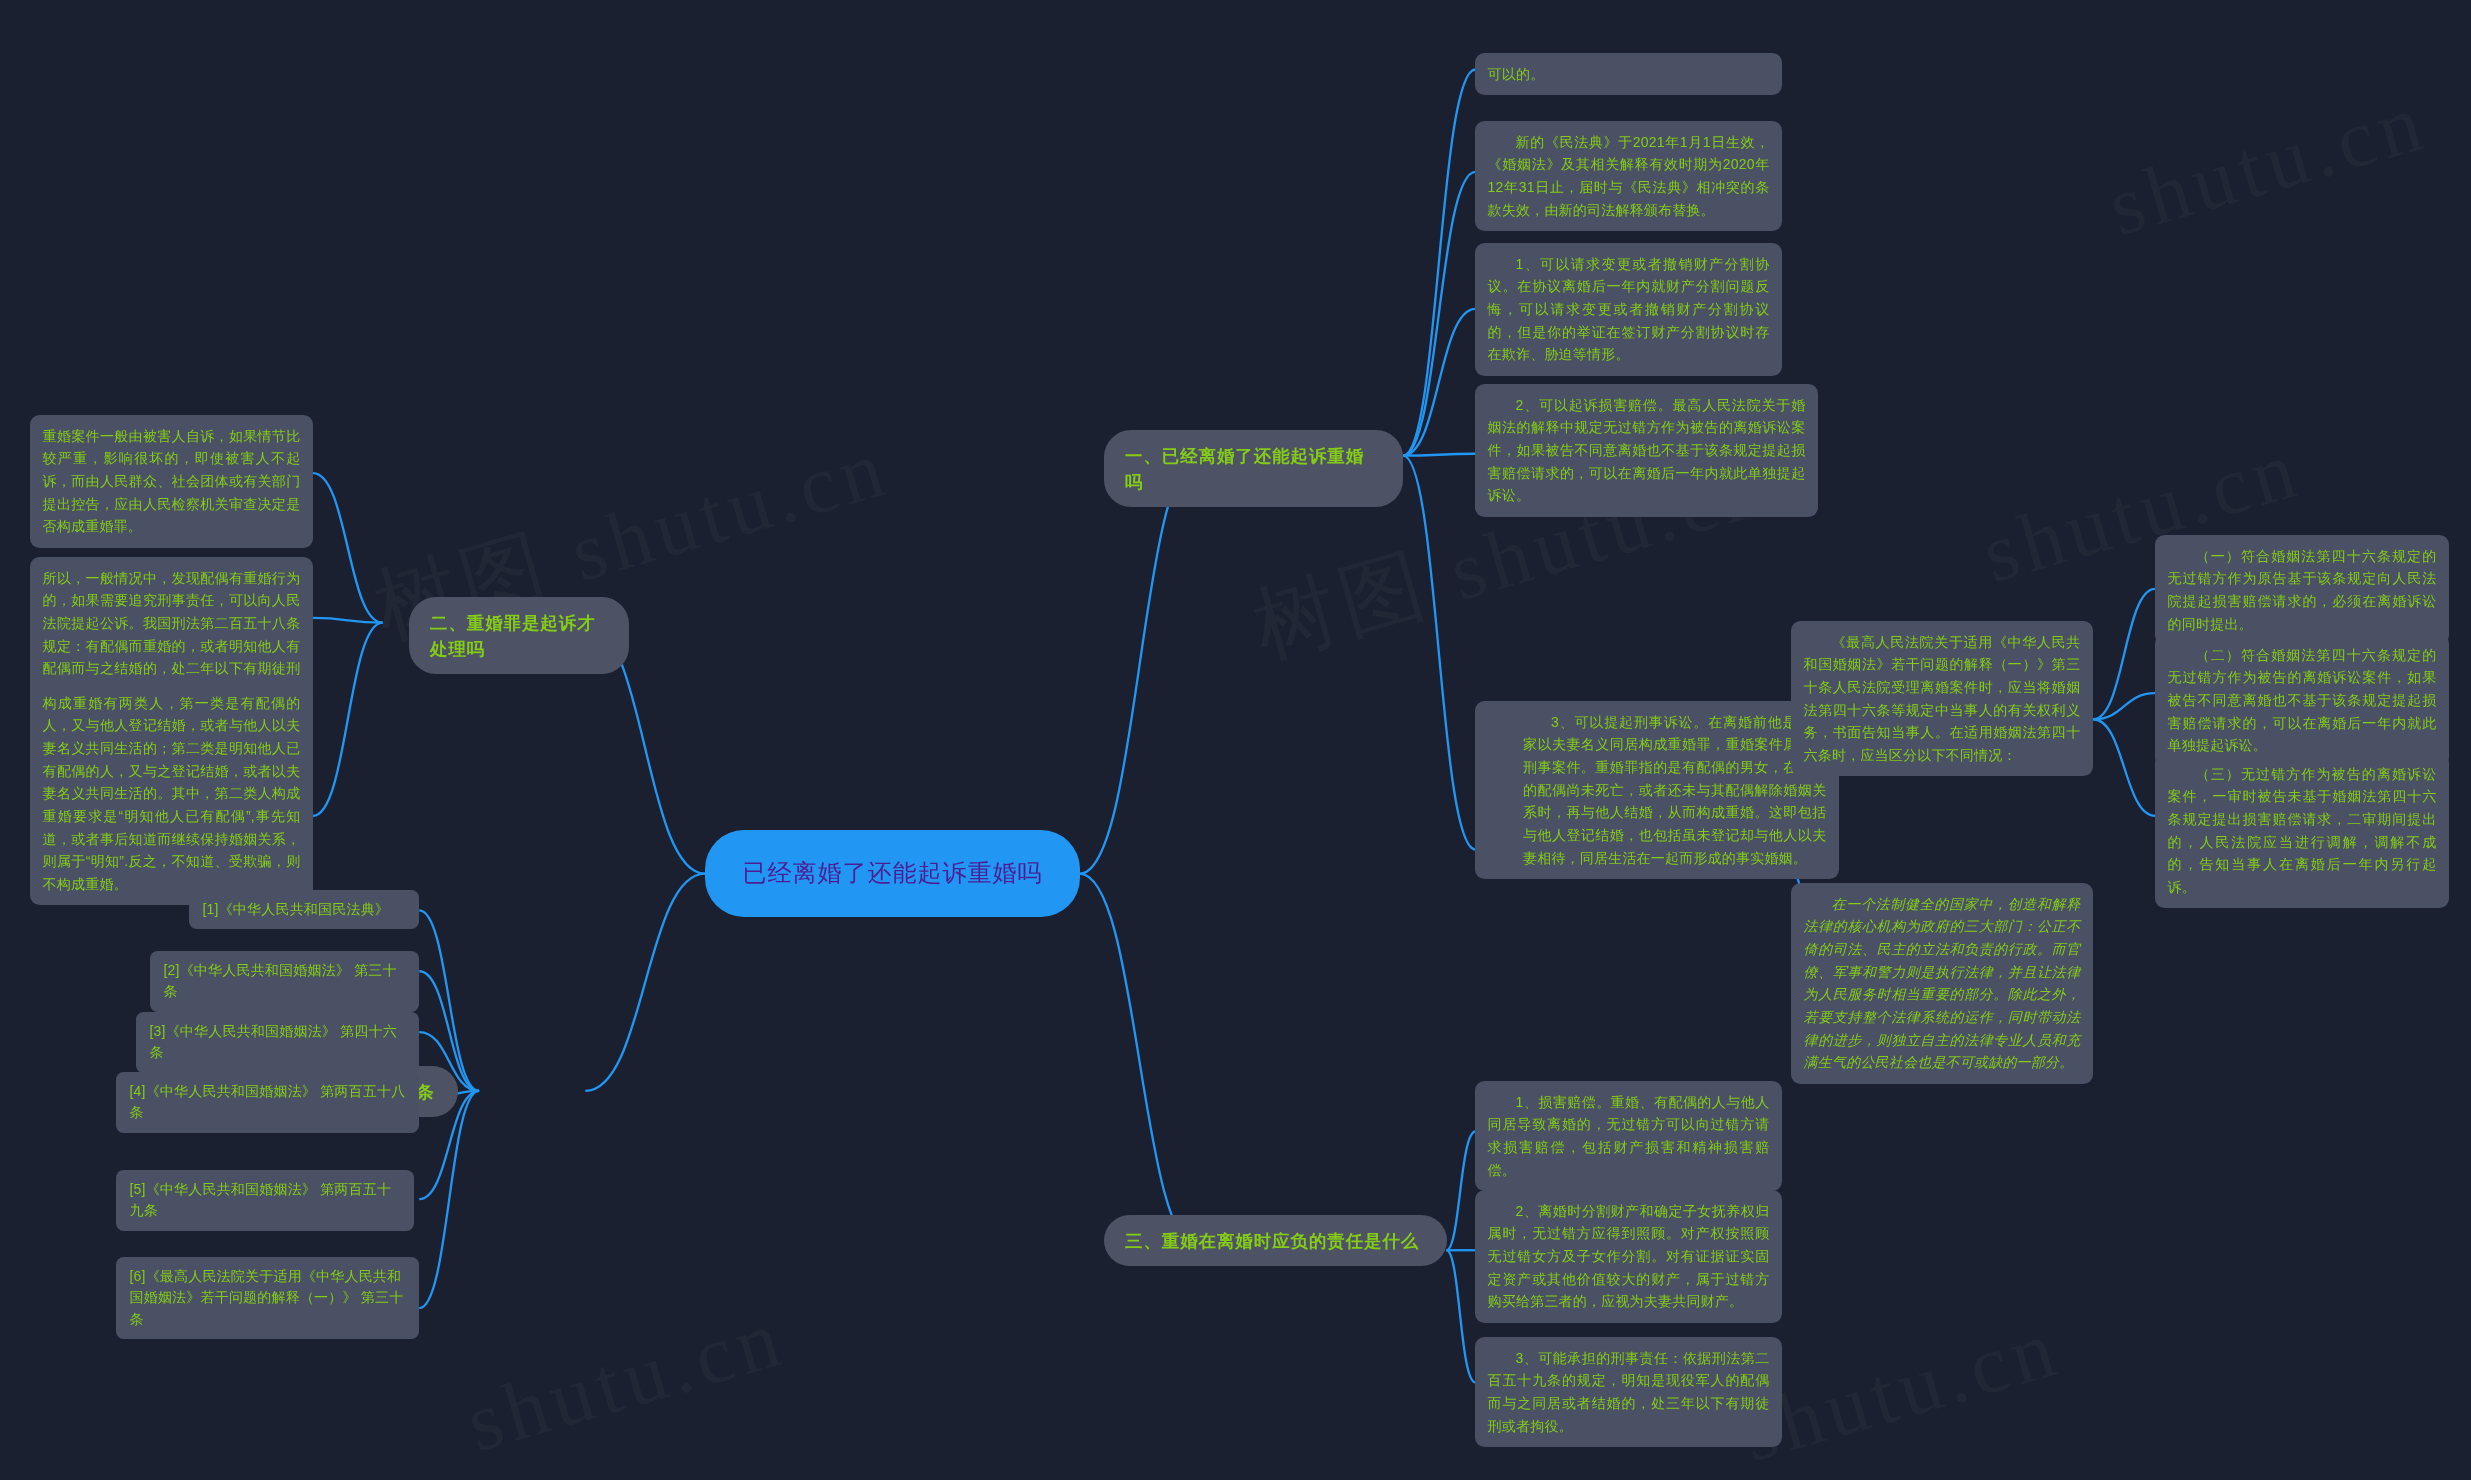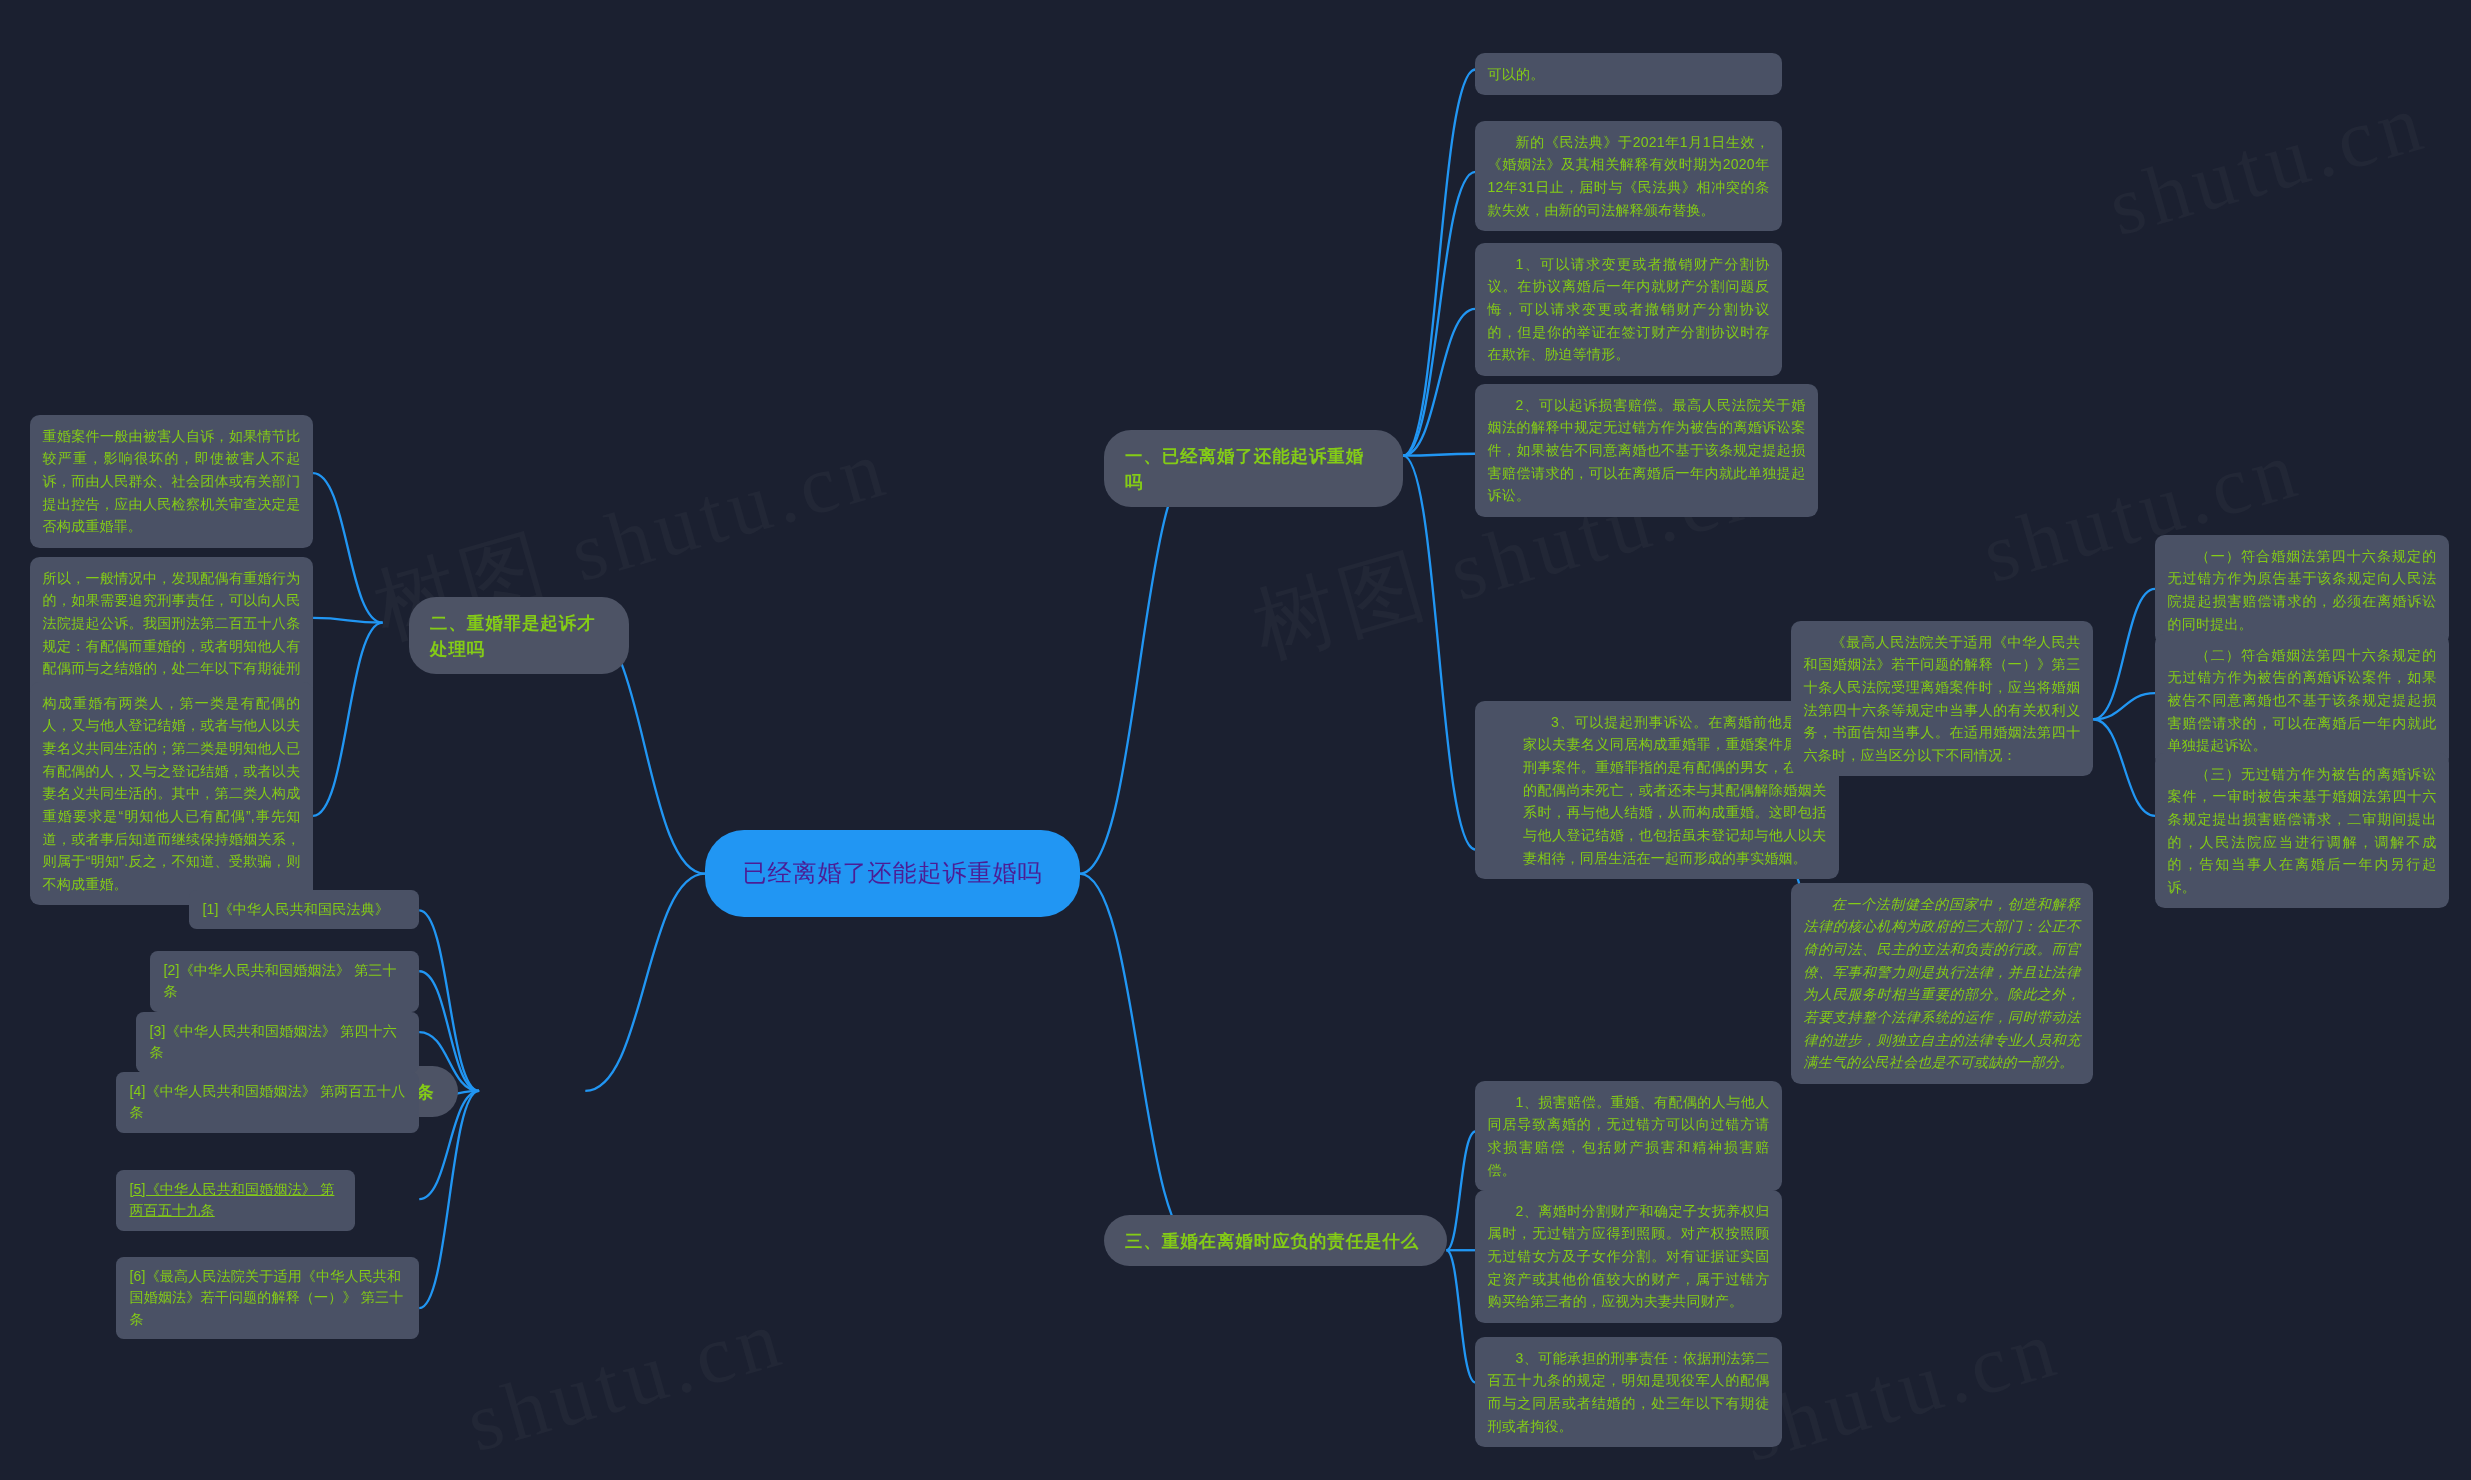--- a/index.html
+++ b/index.html
@@ -154,21 +154,21 @@
   <div class="node" style="left:30px; top:415px; width:283px;">重婚案件一般由被害人自诉，如果情节比较严重，影响很坏的，即使被害人不起诉，而由人民群众、社会团体或有关部门提出控告，应由人民检察机关审查决定是否构成重婚罪。</div>
   <div class="node" style="left:30px; top:557px; width:283px;">所以，一般情况中，发现配偶有重婚行为的，如果需要追究刑事责任，可以向人民法院提起公诉。我国刑法第二百五十八条规定：有配偶而重婚的，或者明知他人有配偶而与之结婚的，处二年以下有期徒刑或者拘役。</div>
   <div class="node" style="left:30px; top:682px; width:283px;">构成重婚有两类人，第一类是有配偶的人，又与他人登记结婚，或者与他人以夫妻名义共同生活的；第二类是明知他人已有配偶的人，又与之登记结婚，或者以夫妻名义共同生活的。其中，第二类人构成重婚要求是“明知他人已有配偶”,事先知道，或者事后知道而继续保持婚姻关系，则属于“明知”.反之，不知道、受欺骗，则不构成重婚。</div>
 
   <div class="node branch" style="left:340px; top:1066px; width:118px;">引用法条</div>
 
   <div class="node leafcite" style="left:189px; top:890px; width:230px;">[1]《中华人民共和国民法典》</div>
   <div class="node leafcite" style="left:150px; top:951px; width:269px;">[2]《中华人民共和国婚姻法》 第三十条</div>
   <div class="node leafcite" style="left:136px; top:1012px; width:283px;">[3]《中华人民共和国婚姻法》 第四十六条</div>
   <div class="node leafcite" style="left:116px; top:1072px; width:303px;">[4]《中华人民共和国婚姻法》 第两百五十八条</div>
-  <div class="node leafcite" style="left:116px; top:1170px; width:239px;text-decoration:underline;">[5]《中华人民共和国婚姻法》 第两百五十九条</div>
+  <div class="node leafcite" style="left:116px; top:1170px; width:298px;">[5]《中华人民共和国婚姻法》 第两百五十九条</div>
   <div class="node leafcite" style="left:116px; top:1257px; width:303px;">[6]《最高人民法院关于适用《中华人民共和国婚姻法》若干问题的解释（一）》 第三十条</div>
 
   <div class="node branch" style="left:1104px; top:1215px; width:343px;">三、重婚在离婚时应负的责任是什么</div>
 
   <div class="node indent" style="left:1475px; top:1081px; width:307px;">1、损害赔偿。重婚、有配偶的人与他人同居导致离婚的，无过错方可以向过错方请求损害赔偿，包括财产损害和精神损害赔偿。</div>
   <div class="node indent" style="left:1475px; top:1190px; width:307px;">2、离婚时分割财产和确定子女抚养权归属时，无过错方应得到照顾。对产权按照顾无过错女方及子女作分割。对有证据证实固定资产或其他价值较大的财产，属于过错方购买给第三者的，应视为夫妻共同财产。</div>
   <div class="node indent" style="left:1475px; top:1337px; width:307px;">3、可能承担的刑事责任：依据刑法第二百五十九条的规定，明知是现役军人的配偶而与之同居或者结婚的，处三年以下有期徒刑或者拘役。</div>
 
 </div>
 

